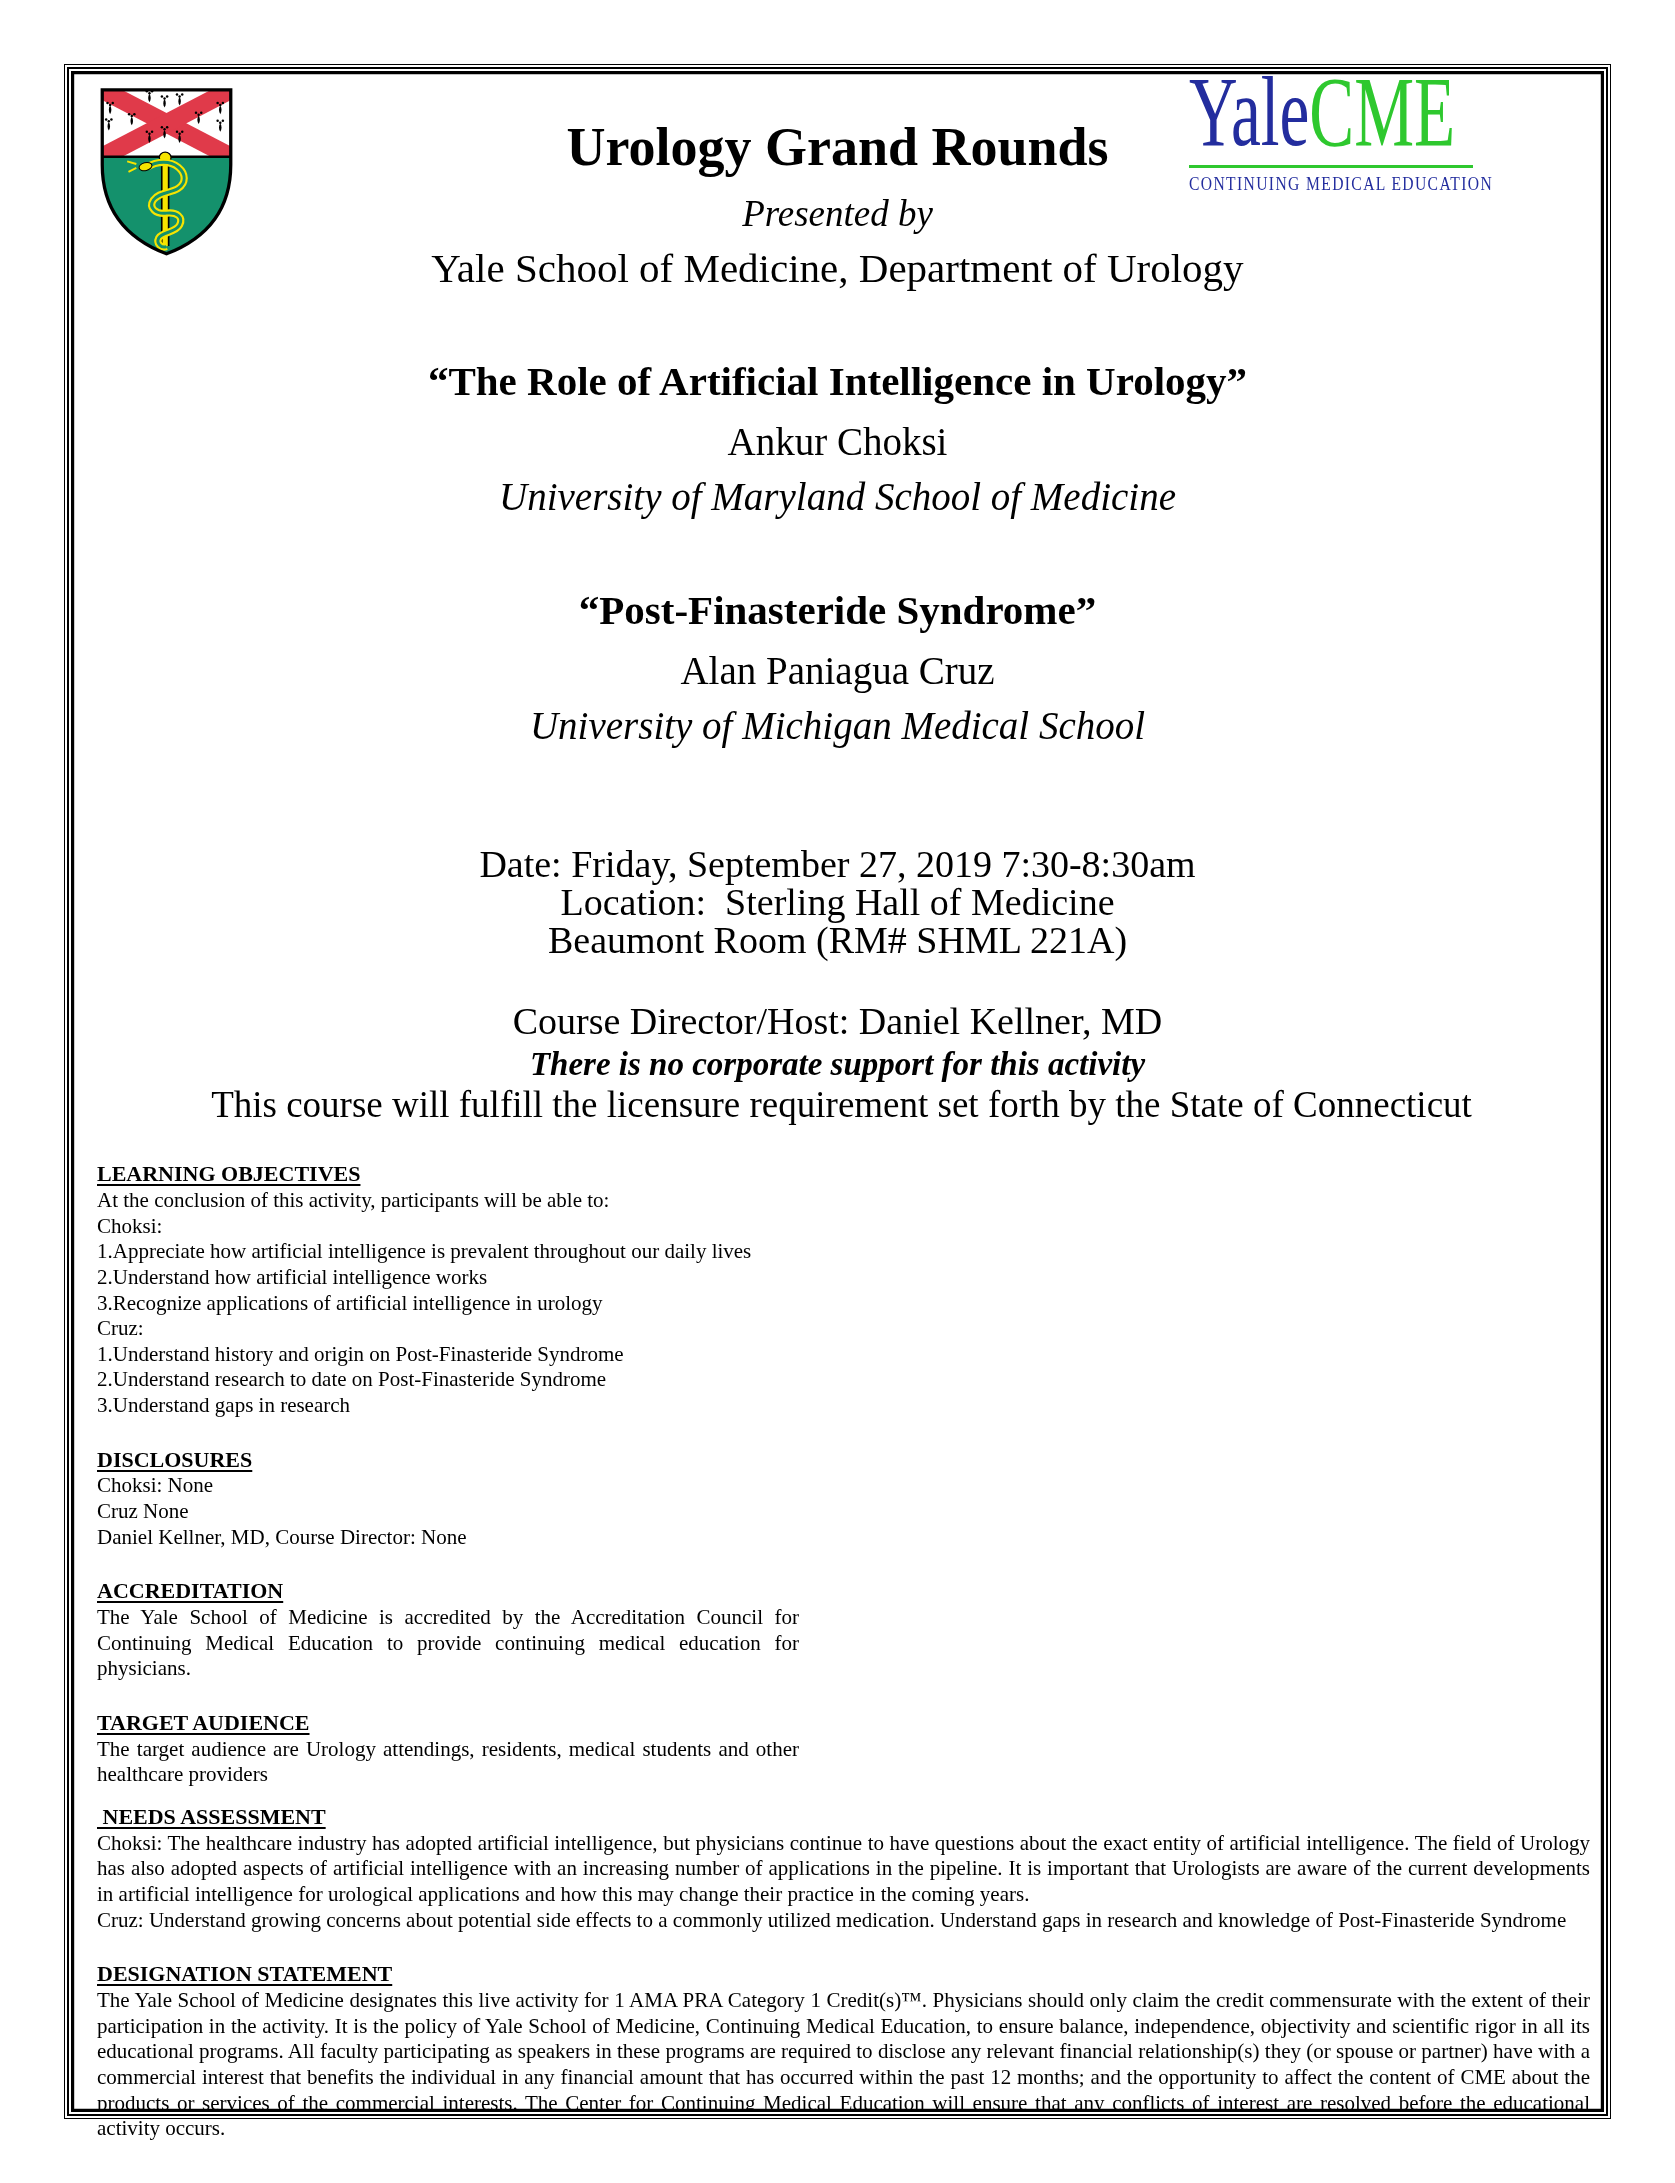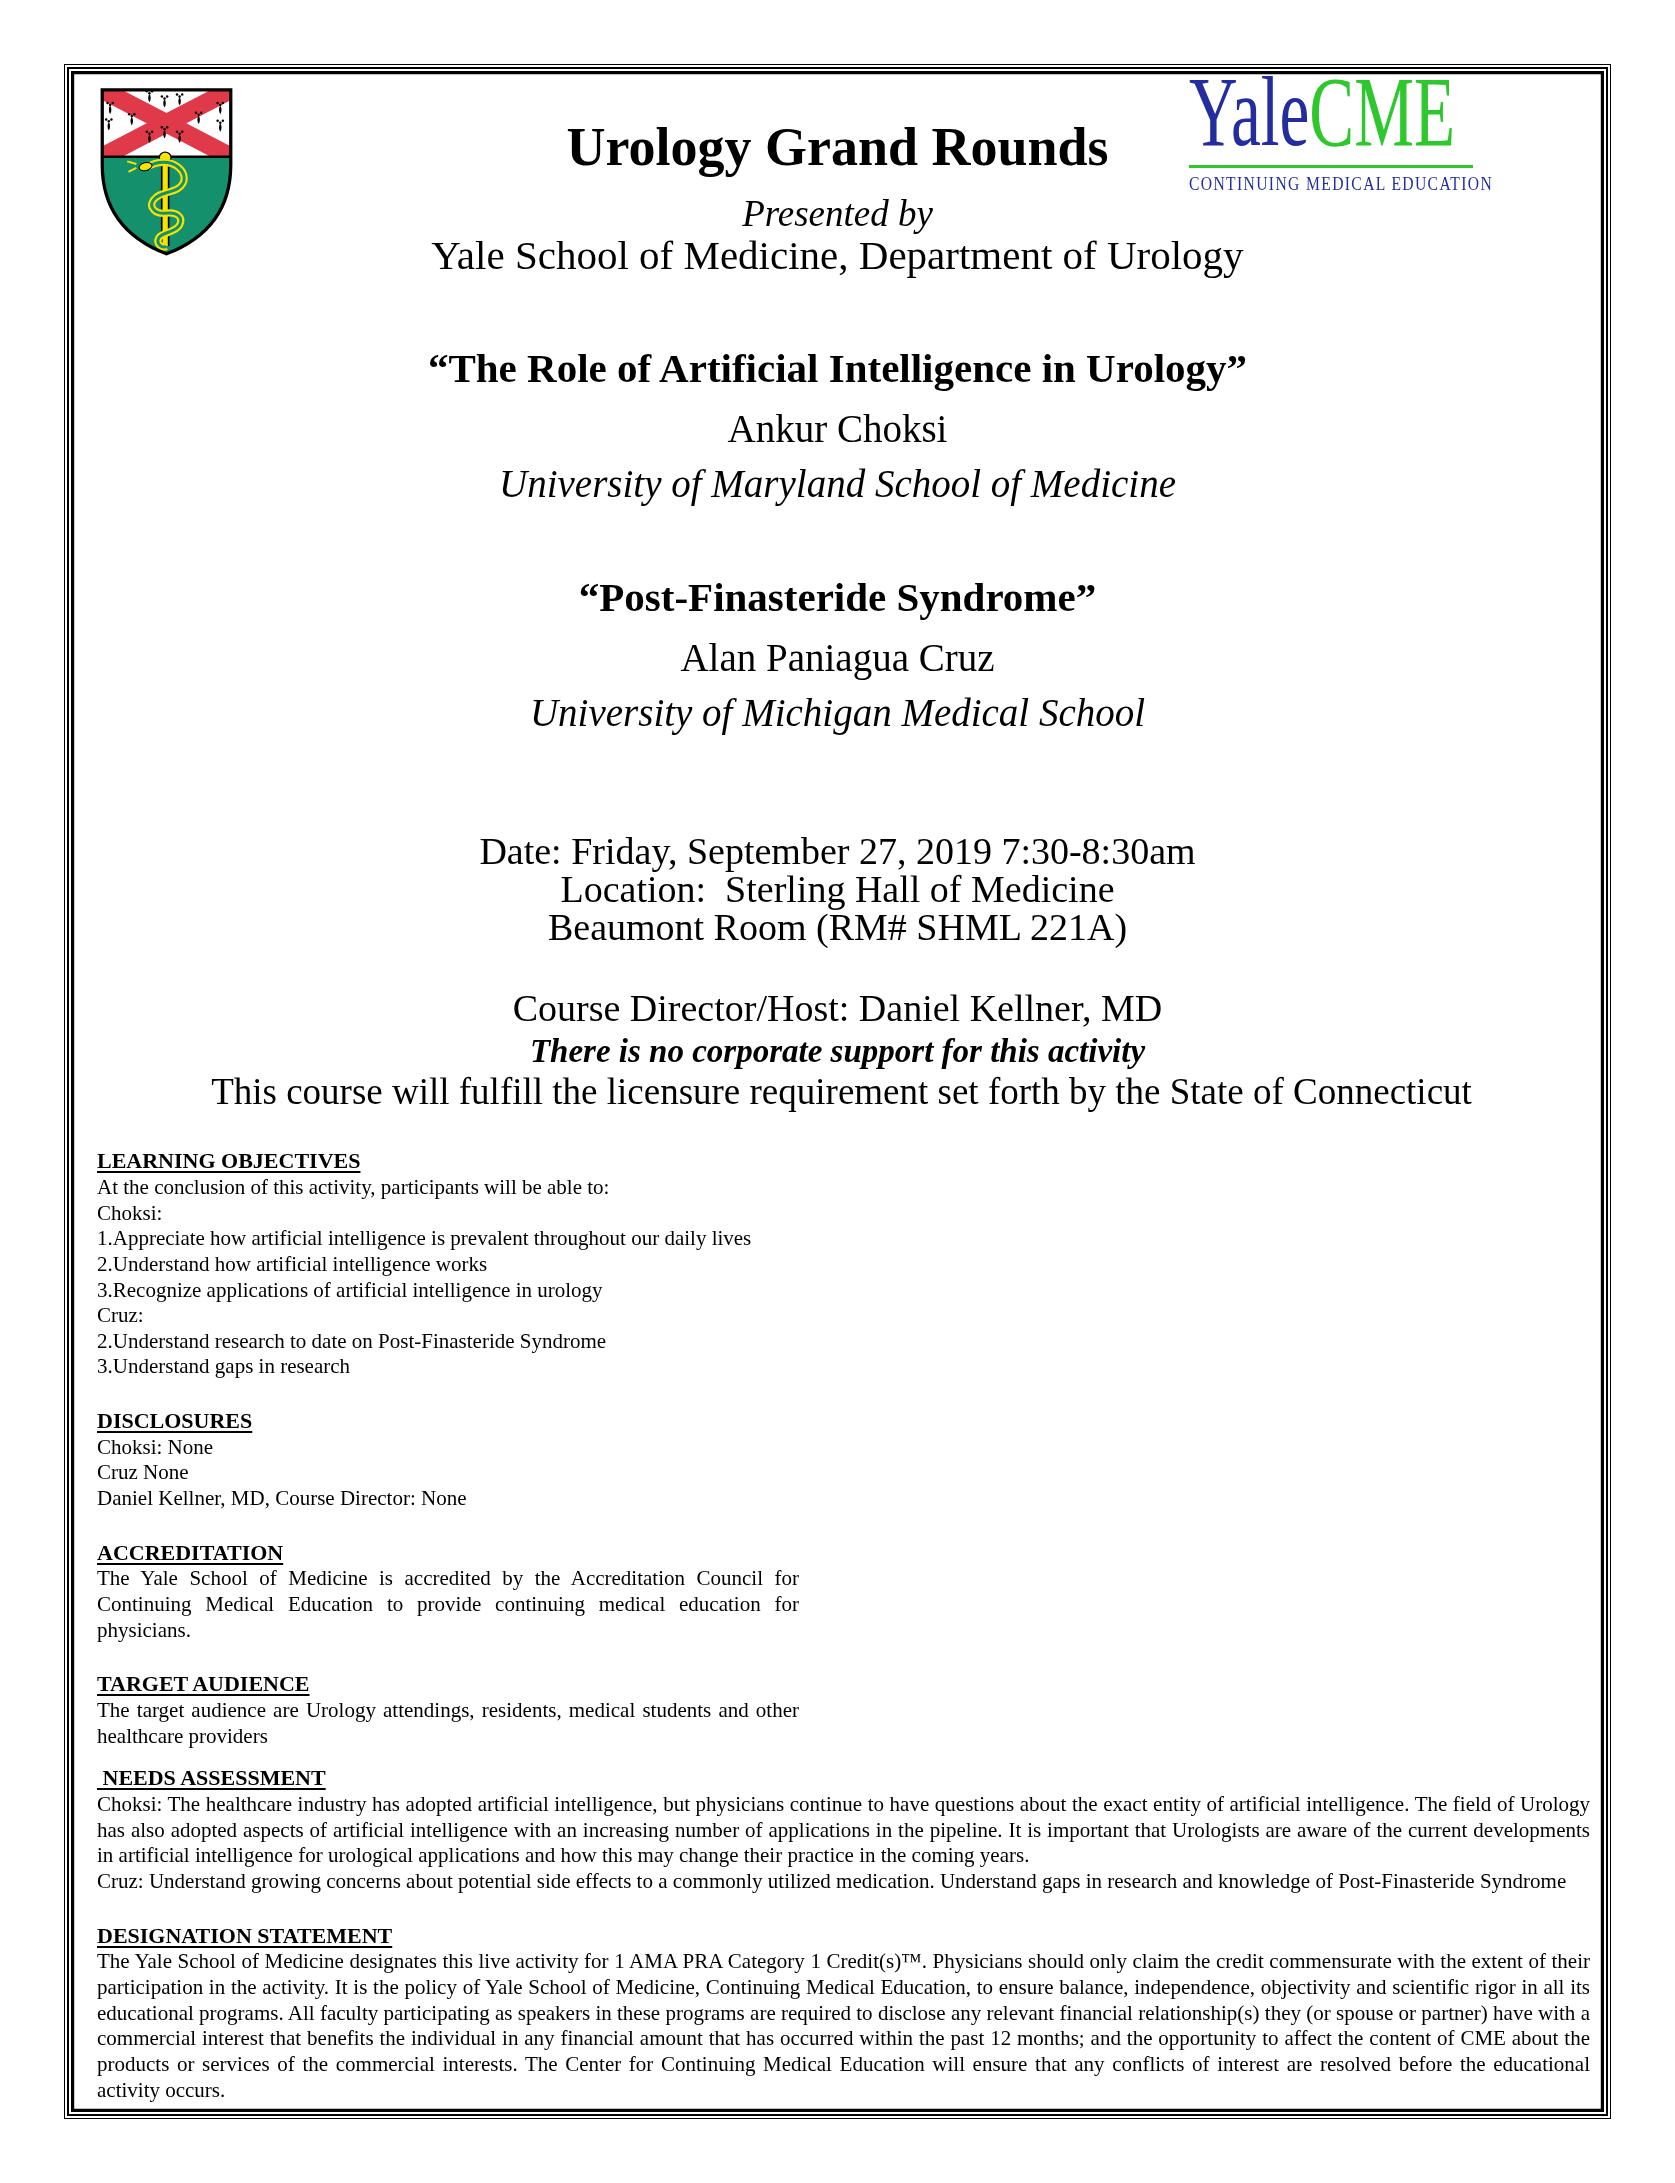--- a/index.html
+++ b/index.html
@@ -30,21 +30,21 @@
   .cme-wordmark .yale{color:var(--yale_blue,#232d9e);}
   .cme-wordmark .cme{color:var(--cme_green,#2ec82e);}
   .cme-underline{height:3.3px;background:var(--cme_green,#2ec82e);margin-top:4px;width:100%;}
   .cme-subtitle{margin-top:6px;color:var(--yale_blue,#232d9e);font-size:18.4px;
     letter-spacing:1.6px;white-space:nowrap;transform:scaleX(.85);transform-origin:left top;}
   
   .center-stack{padding-top:120px;text-align:center;}
   .center-stack>div{line-height:1;}
   .main-title{font-size:54px;font-weight:bold;}
   .presented-by{font-size:37px;font-style:italic;margin-top:21px;}
-  .org-line{font-size:41px;margin-top:3px;}
+  .org-line{font-size:41px;margin-top:16px;}
   .talk-title{font-size:41px;font-weight:bold;margin-top:72px;}
   .talk-title.second{margin-top:74px;}
   .speaker-line{font-size:39px;margin-top:20px;}
   .affil-line{font-size:39px;font-style:italic;margin-top:16px;}
   .event-block{margin-top:100px;font-size:38px;line-height:1.28;}
   .director-line{font-size:38px;margin-top:43px;}
   .support-line{font-size:33px;font-weight:bold;font-style:italic;margin-top:8px;}
   .licensure-line{font-size:37px;margin-top:5.3px;margin-left:8px;}
   
   .columns{
@@ -147,20 +147,21 @@
     <div class="col-left">
 
       <div class="col-section">
         <p class="col-heading">LEARNING OBJECTIVES</p>
         <p>At the conclusion of this activity, participants will be able to:</p>
         <p>Choksi:</p>
         <p>1.Appreciate how artificial intelligence is prevalent throughout our daily lives</p>
         <p>2.Understand how artificial intelligence works</p>
         <p>3.Recognize applications of artificial intelligence in urology</p>
         <p>Cruz:</p>
+        <p>1.Understand history and origin on Post-Finasteride Syndrome</p>
         <p>2.Understand research to date on Post-Finasteride Syndrome</p>
         <p>3.Understand gaps in research</p>
       </div>
 
       <div class="col-section">
         <p class="col-heading">DISCLOSURES</p>
         <p>Choksi: None</p>
         <p>Cruz None</p>
         <p>Daniel Kellner, MD, Course Director: None</p>
       </div>

